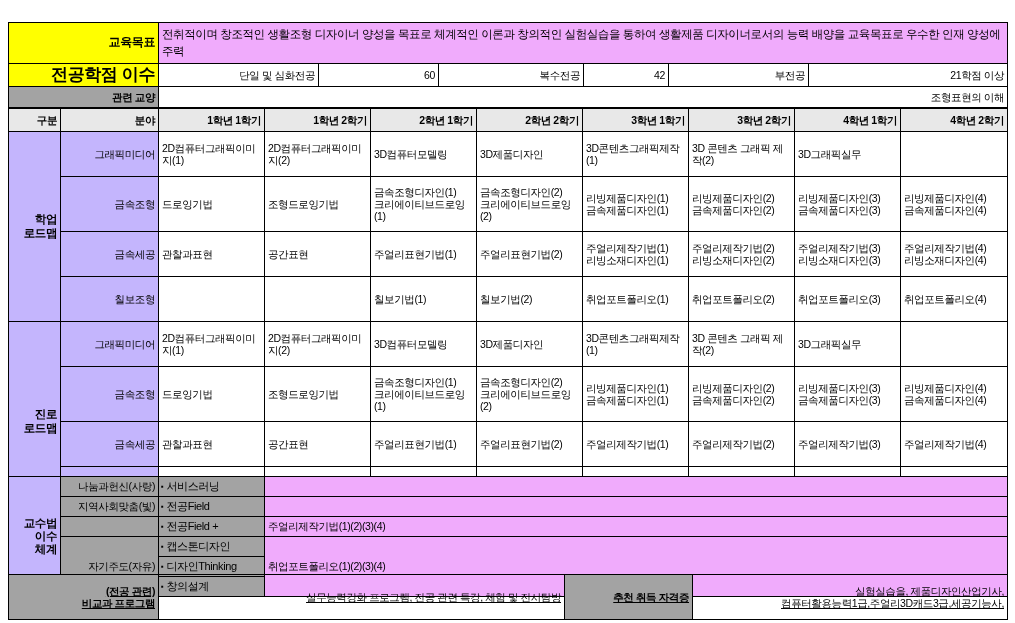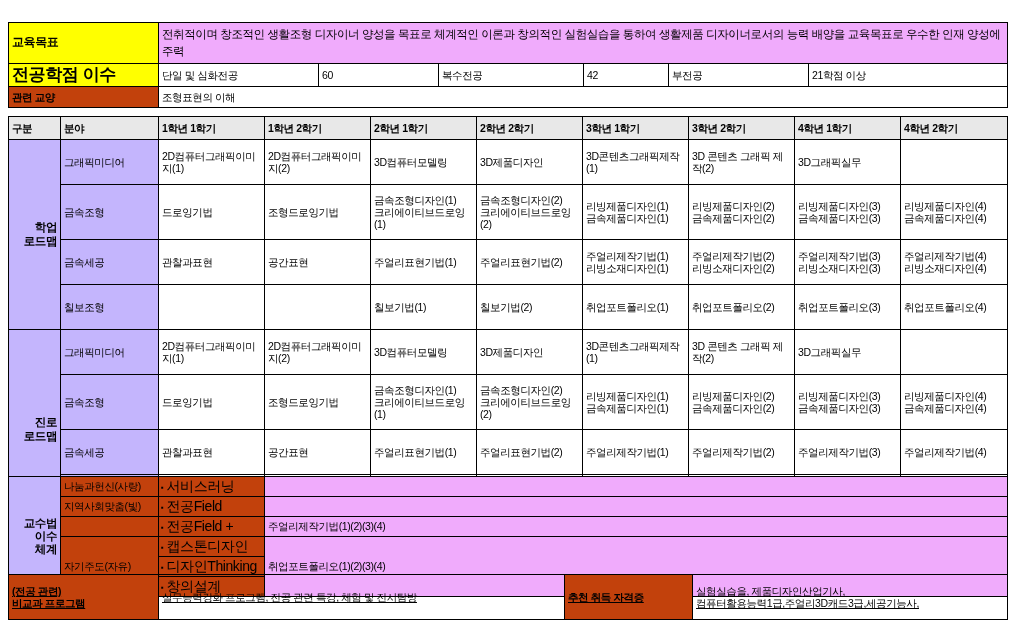--- a/index.html
+++ b/index.html
@@ -2,33 +2,33 @@
 <html><head>
 <meta charset="utf-8">
 <style>
   html,body{margin:0;padding:0;background:#ffffff;}
   body{font-family:"Liberation Sans","DejaVu Sans",sans-serif;font-size:11px;color:#000;}
   #page{position:relative;width:1015px;height:623px;overflow:hidden;}
   .doc-title{position:absolute;left:8px;top:20px;font-size:12.5px;font-weight:bold;letter-spacing:-0.3px;}
   .doc-title .sq{display:inline-block;width:7px;height:7px;border:1px solid #000;margin-right:5px;vertical-align:1px;}
   table{border-collapse:collapse;table-layout:fixed;}
   td{border:1px solid #000;vertical-align:middle;padding:1px 3px;font-size:10.5px;line-height:1.15;letter-spacing:-0.4px;}
-  .ctr{text-align:left;}
+  .ctr{text-align:right;}
   .bold{font-weight:bold;}
   .yellow{background:#ffff00;}
-  .lgreen{background:#c2410c;}
+  .lgreen{background:#a3a3a3;}
   .lgray{background:#e8e8e8;}
   .gray2{background:#c4b5fd;}
   .white{background:#f0abfc;}
   #t1{position:absolute;left:8px;top:22px;width:999px;}
-  #t2{position:absolute;left:8px;top:108px;width:999px;margin-top:8px;}
+  #t2{position:absolute;left:8px;top:108px;width:999px;}
   #t3{position:absolute;left:8px;top:476px;width:999px;}
   #t4{position:absolute;left:8px;top:574px;width:999px;text-decoration:underline;}
   .v-label{font-weight:bold;text-align:right;font-size:11.5px;}
-  .b-line{font-size:14px;letter-spacing:-0.4px;padding-left:2px;margin-top:21px;}
+  .b-line{font-size:11px;letter-spacing:-0.4px;padding-left:2px;margin-top:21px;}
   .b-line:before{content:"\25AA";font-size:8px;margin-right:3px;vertical-align:1px;}
   .multi{white-space:pre-line;}
 </style>
 </head>
 <body>
 
 <div id="page">
 
   <div class="doc-title">
     <span class="sq"></span><span>전공공통프레임워크 구축 포맷</span>

